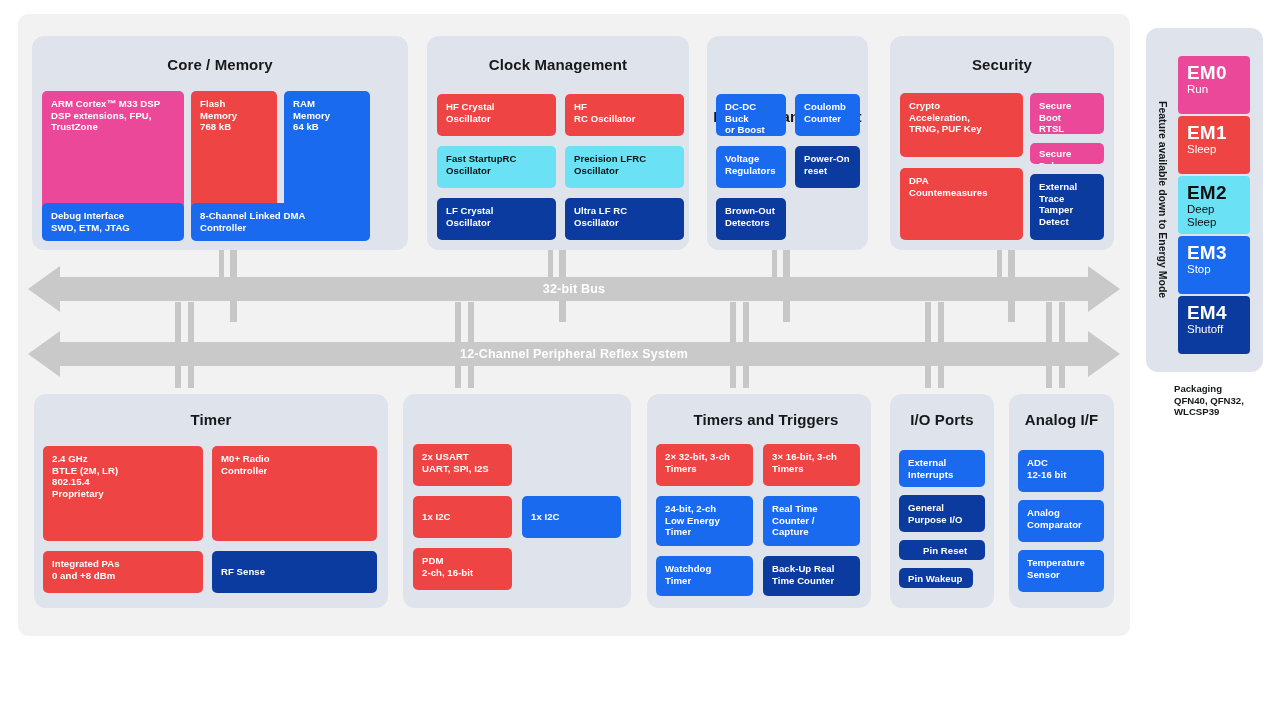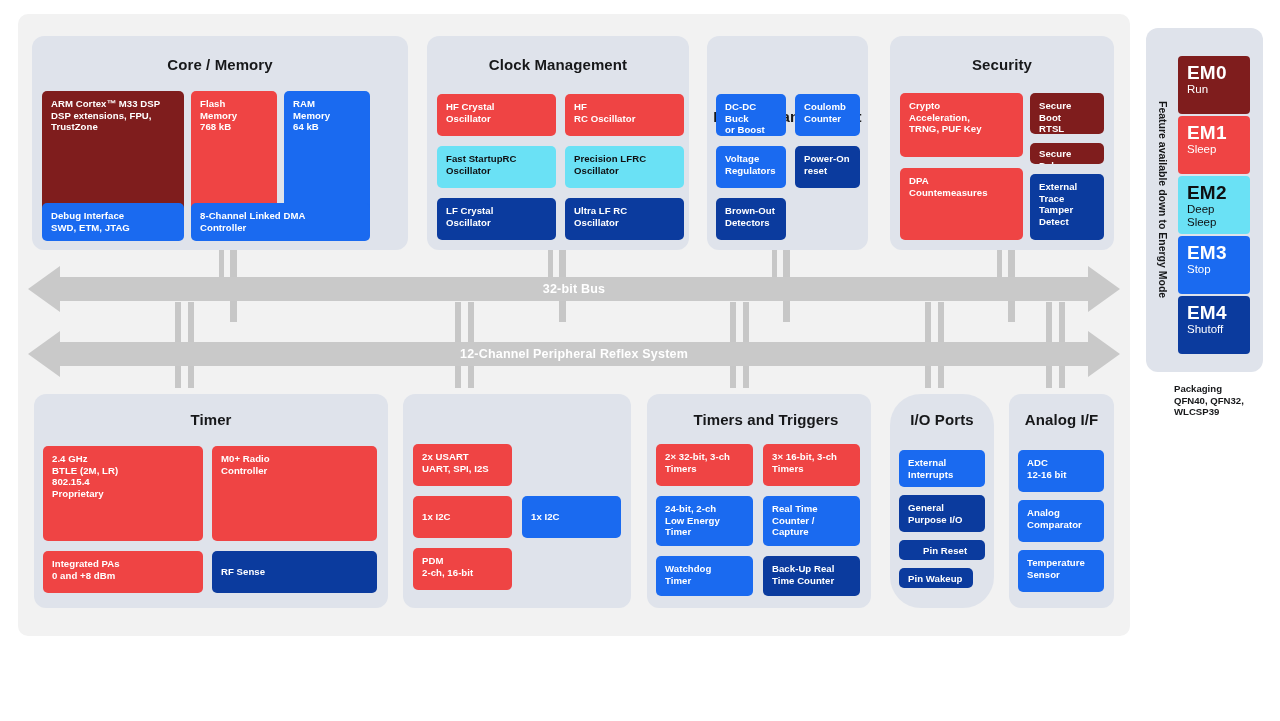--- a/index.html
+++ b/index.html
@@ -27,21 +27,21 @@
   }
 
   
   .blk{
     position:absolute;box-sizing:border-box;border-radius:5px;
     padding:7px 8px 5px 9px;
     font-size:9.6px;line-height:11.6px;font-weight:bold;
     color:#ffffff;letter-spacing:.05px;
     overflow:hidden;white-space:pre-line;
   }
-  .c-red{background:#7f1d1d;}
+  .c-red{background:#ec4899;}
   .c-orange{background:#ef4444;}
   .c-blue{background:#1a6af0;}
   .c-navy{background:#0b3b9e;}
   .c-cyan{background:#6ae1f5;color:#0f1012;}
 
   
   .bus{position:absolute;}
   .bus svg{display:block;}
   .bus-label{
     position:absolute;left:0;right:0;top:0;height:100%;
@@ -212,21 +212,21 @@
 Timer</div>
     <div class="blk c-blue" style="left:116px;top:102px;width:97px;height:50px;">Real Time
 Counter /
 Capture</div>
     <div class="blk c-blue" style="left:9px;top:162px;width:97px;height:40px;">Watchdog
 Timer</div>
     <div class="blk c-navy" style="left:116px;top:162px;width:97px;height:40px;">Back-Up Real
 Time Counter</div>
   </div>
 
-  <div class="panel" style="left:890px;top:394px;width:104px;height:214px;border-radius:31px;">
+  <div class="panel" style="left:890px;top:394px;width:104px;height:214px;">
     <div class="ptitle" style="position:absolute;left:0;top:17px;">I/O Ports</div>
     <div class="blk c-blue" style="left:9px;top:56px;width:86px;height:37px;">External
 Interrupts</div>
     <div class="blk c-navy" style="left:9px;top:101px;width:86px;height:37px;">General
 Purpose I/O</div>
     <div class="blk c-navy" style="left:9px;top:146px;width:86px;height:20px;padding-top:5px;padding-left:24px;">Pin Reset</div>
     <div class="blk c-navy" style="left:9px;top:174px;width:74px;height:20px;padding-top:5px;">Pin Wakeup</div>
   </div>
 
   <div class="panel" style="left:1009px;top:394px;width:105px;height:214px;">

